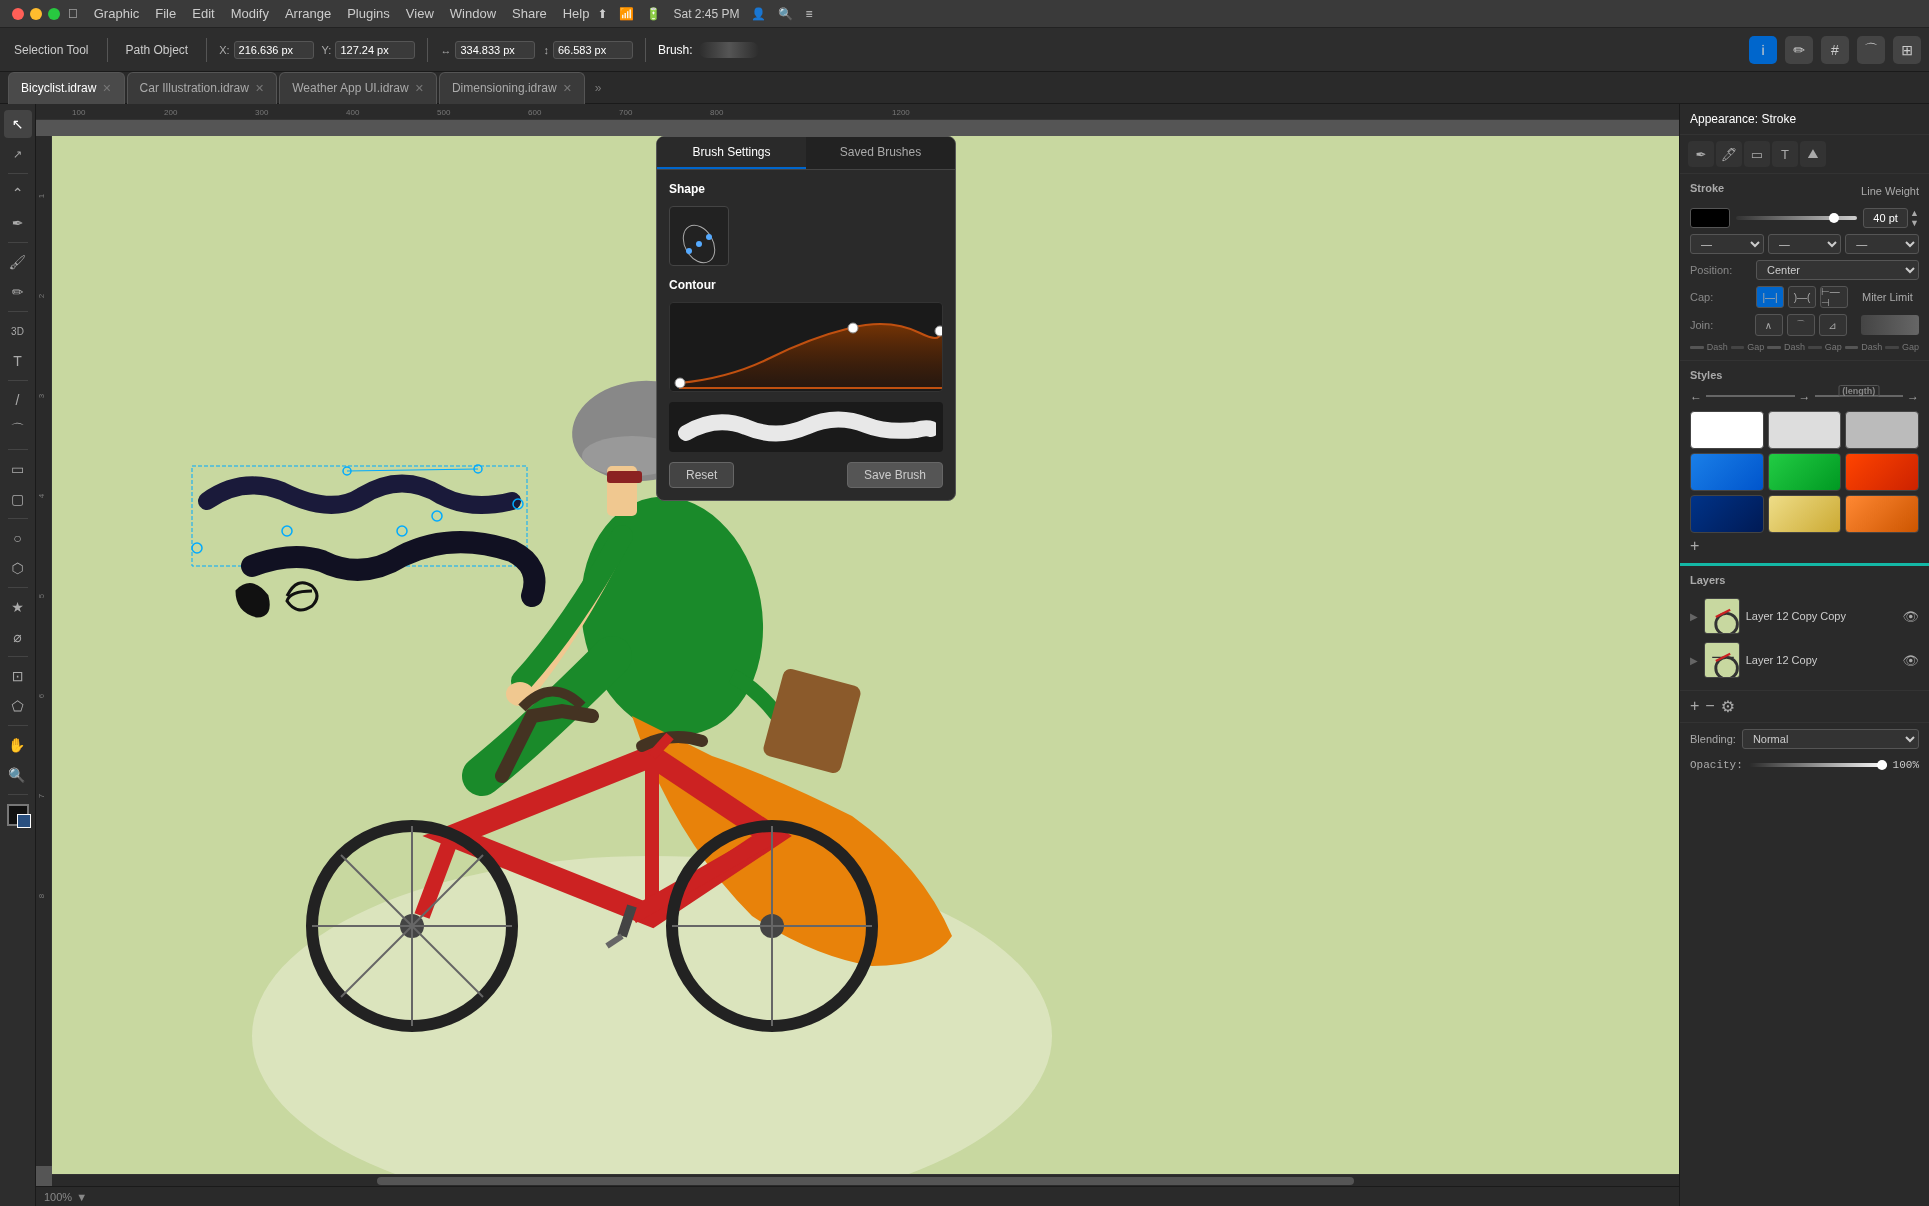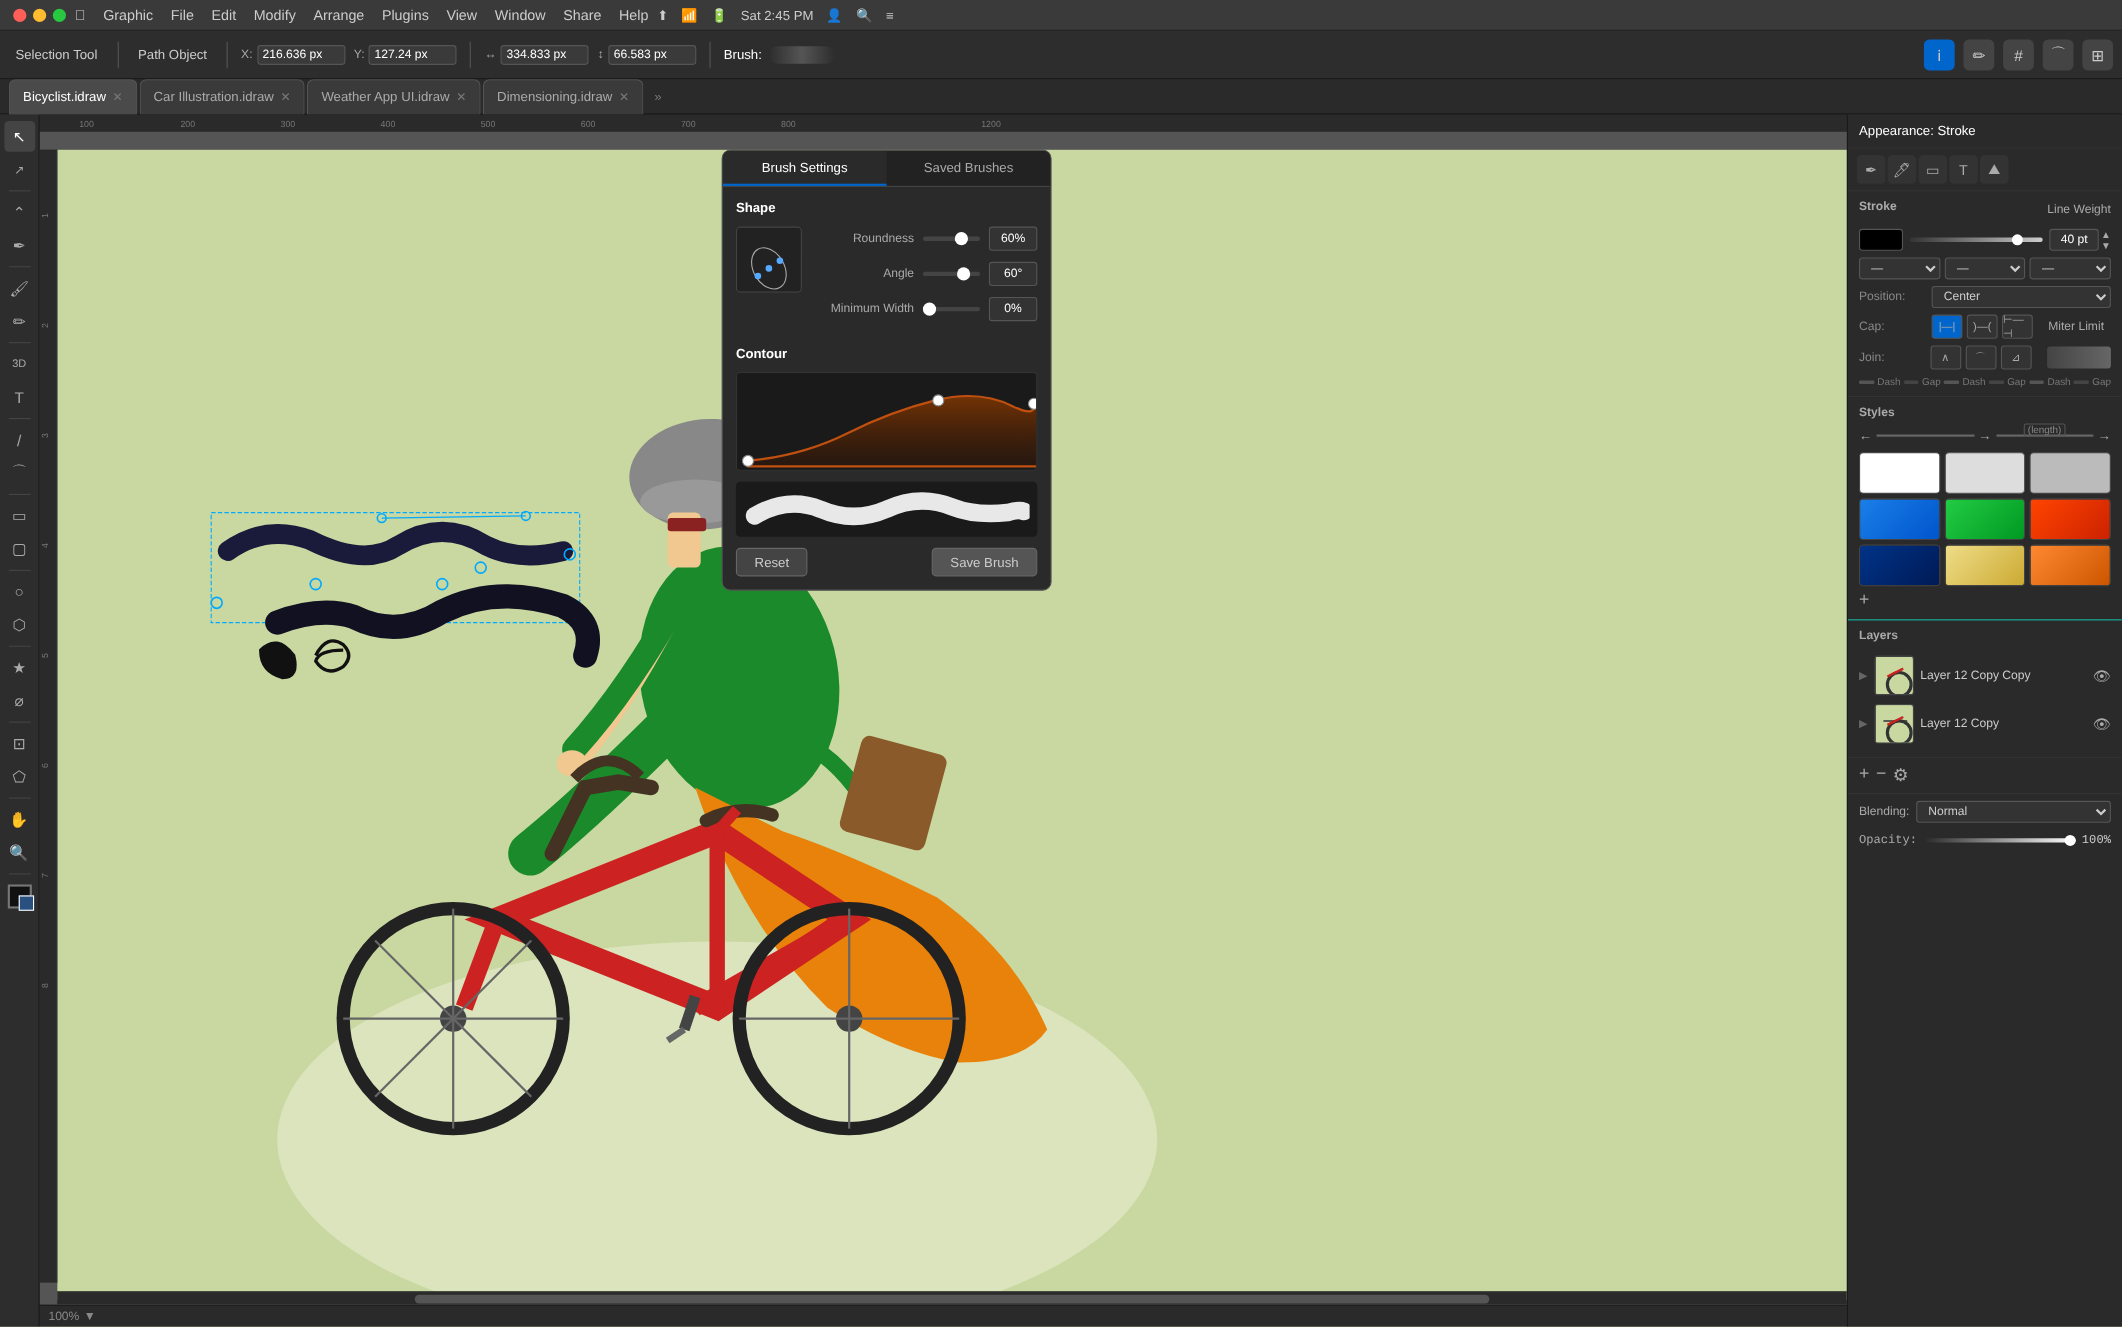--- a/index.html
+++ b/index.html
@@ -213,21 +213,21 @@
     .rp-section-title { font-size: 11px; color: #aaa; margin-bottom: 6px; font-weight: 600; }
     .rp-row { display: flex; align-items: center; gap: 6px; margin-bottom: 6px; }
     .rp-label { font-size: 11px; color: #888; width: 60px; }
     .rp-color-box { width: 40px; height: 20px; background: #000; border: 1px solid #555; border-radius: 3px; }
     .line-style-btn { width: 28px; height: 22px; background: #333; border: 1px solid #555; border-radius: 3px; display: flex; align-items: center; justify-content: center; cursor: pointer; font-size: 10px; color: #aaa; }
     .line-style-btn.active { background: #0066cc; }
     .rp-select { background: #333; border: 1px solid #555; color: #ccc; padding: 2px 6px; border-radius: 3px; font-size: 11px; width: 100%; }
     .cap-join-row { display: flex; gap: 4px; }
 
     
-    .styles-section { padding: 8px 10px; border-bottom: 1px solid #14b8a6; }
+    .styles-section { padding: 8px 10px; border-bottom: 3px solid #14b8a6; }
     .styles-title { font-size: 11px; color: #aaa; margin-bottom: 8px; font-weight: 600; }
     .styles-arrow-row { display: flex; align-items: center; gap: 4px; margin-bottom: 8px; }
     .arrow-connector { flex: 1; height: 2px; background: #666; position: relative; }
     .styles-grid { display: grid; grid-template-columns: repeat(3, 1fr); gap: 4px; }
     .style-swatch { height: 38px; border-radius: 4px; cursor: pointer; border: 1px solid #444; }
     .style-swatch.white { background: #fff; }
     .style-swatch.light-gray { background: #ddd; border: 1px solid #555; }
     .style-swatch.medium-gray { background: #bbb; }
     .style-swatch.blue { background: linear-gradient(135deg, #1a7fe8, #0055cc); }
     .style-swatch.green { background: linear-gradient(135deg, #22cc44, #009922); }
@@ -519,46 +519,20 @@
           <div style="display:flex;gap:12px;align-items:flex-start;margin-bottom:12px;">
 
             <div class="brush-shape-preview">
               <svg width="55" height="55">
                 <ellipse cx="27" cy="35" rx="14" ry="20" fill="none" stroke="#aaa" stroke-width="1" transform="rotate(-30,27,35)"></ellipse>
                 <circle cx="27" cy="35" r="3" fill="#5af"></circle>
                 <circle cx="17" cy="42" r="3" fill="#5af"></circle>
                 <circle cx="37" cy="28" r="3" fill="#5af"></circle>
               </svg>
             </div>
-            <div style="flex:1;">
-
-              <div class="bp-row">
-                <span class="bp-label">Roundness</span>
-                <div class="bp-slider-track">
-                  <div class="bp-slider-thumb" style="left:55%;"></div>
-                </div>
-                <div class="bp-value-box">60%</div>
-              </div>
-
-              <div class="bp-row">
-                <span class="bp-label">Angle</span>
-                <div class="bp-slider-track">
-                  <div class="bp-slider-thumb" style="left:60%;"></div>
-                </div>
-                <div class="bp-value-box">60°</div>
-              </div>
-
-              <div class="bp-row">
-                <span class="bp-label">Minimum Width</span>
-                <div class="bp-slider-track">
-                  <div class="bp-slider-thumb" style="left:0%;"></div>
-                </div>
-                <div class="bp-value-box">0%</div>
-              </div>
-            </div>
           </div>
 
           <div class="contour-section">
             <div class="bp-section-title">Contour</div>
             <div class="contour-graph">
               <svg width="100%" height="90">
                 <defs>
                   <linearGradient id="contourGrad" x1="0" y1="0" x2="0" y2="1">
                     <stop offset="0%" stop-color="#8b3a00" stop-opacity="0.8"></stop>
                     <stop offset="100%" stop-color="#3a1500" stop-opacity="0.4"></stop>
@@ -692,21 +666,21 @@
       </div>
     </div>
 
     <div class="styles-section">
       <div class="styles-title">Styles</div>
 
       <div class="styles-arrow-row">
         <span style="color:#aaa;font-size:12px;">←</span>
         <div class="arrow-connector"></div>
         <span style="color:#aaa;font-size:12px;">→</span>
-        <div style="flex:1;height:2px;background:#666;position:relative;">
+        <div style="flex:1;height:2px;background:#666;position:relative;font-weight:bold;">
           <span style="position:absolute;top:-10px;left:50%;transform:translateX(-50%);font-size:9px;color:#888;border:1px solid #555;padding:0 3px;border-radius:2px;">(length)</span>
         </div>
         <span style="color:#aaa;font-size:12px;">→</span>
       </div>
 
       <div class="styles-grid">
         <div class="style-swatch white"></div>
         <div class="style-swatch light-gray"></div>
         <div class="style-swatch medium-gray"></div>
         <div class="style-swatch blue"></div>

